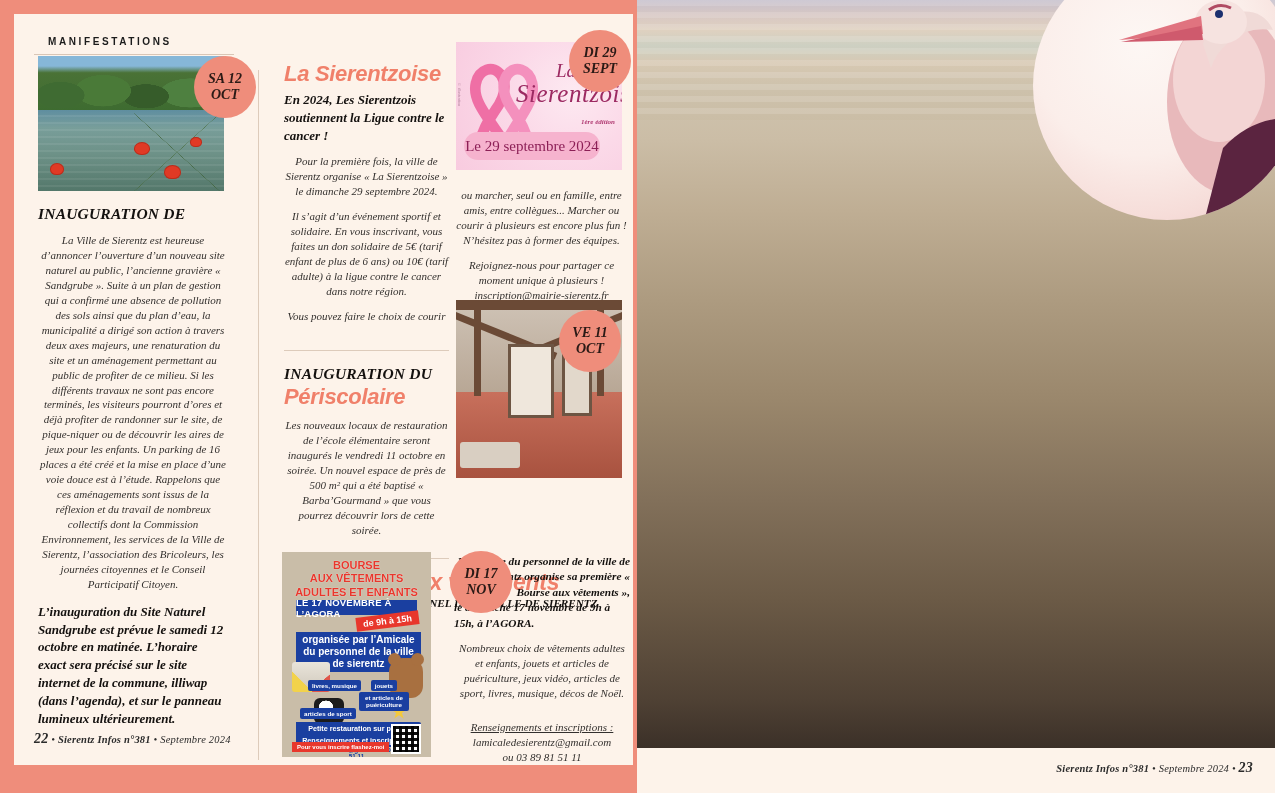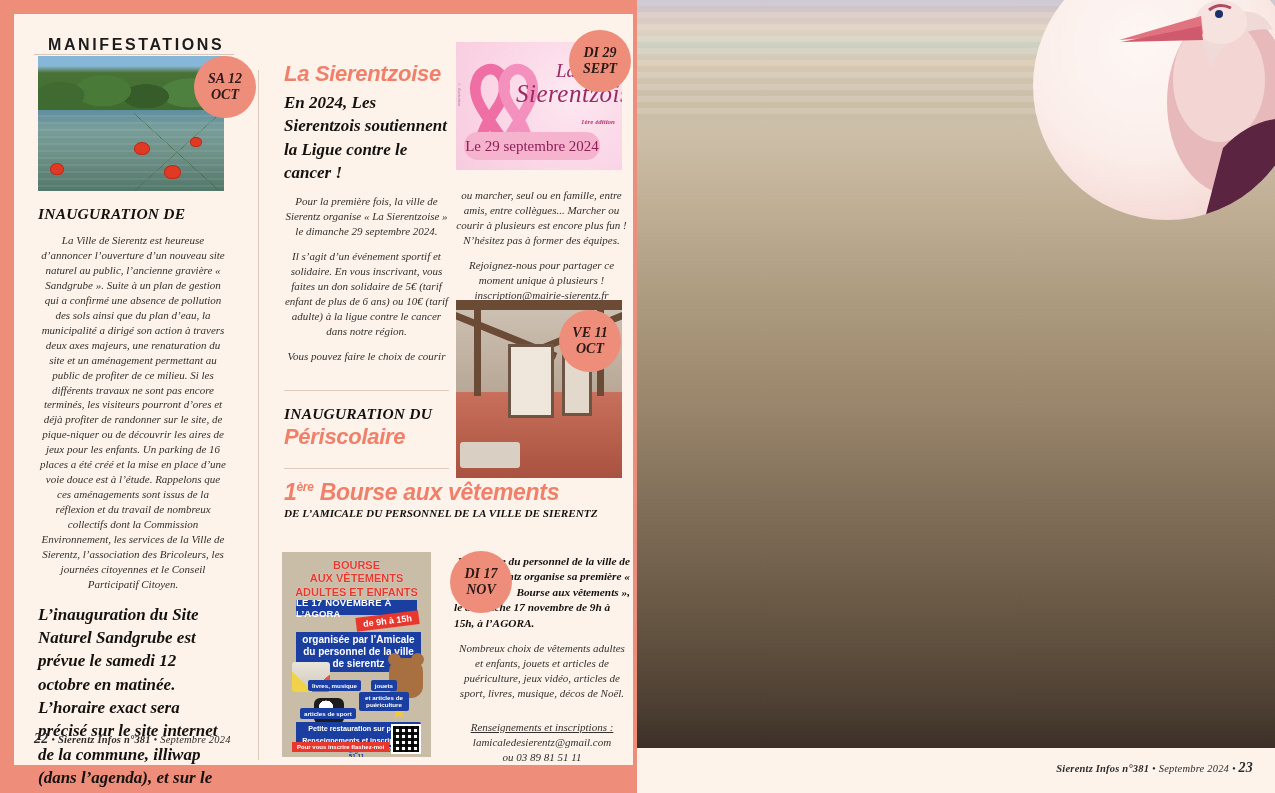--- a/index.html
+++ b/index.html
@@ -29,21 +29,21 @@
     font-family:"Liberation Serif", serif;
     font-size:10.5px; font-style:italic; color:#2b2b2b;
     letter-spacing:.2px; white-space:nowrap;
   }
   .left-footer .pg { font-size:14px; font-weight:bold; font-style:italic; }
   .left-footer .mag { font-weight:bold; font-style:italic; }
 
   .section-kicker {
     position:absolute; left:34px; top:22px;
     font-family:"Liberation Sans", sans-serif;
-    font-size:16px; font-weight:bold; letter-spacing:2.6px;
+    font-size:10px; font-weight:bold; letter-spacing:2.6px;
     color:#1c1c1c;
   }
   .kicker-rule {
     position:absolute; left:20px; top:40px; width:200px; height:1px;
     background:#d9c6b6;
   }
 
   
   .col { position:absolute; }
   .col-1 { left:24px; top:42px; width:190px; }
@@ -121,21 +121,21 @@
   h1.title-coral.sm { font-size:22px; }
   .body-it {
     font-family:"Liberation Serif", serif;
     font-style:italic; font-size:11px; line-height:1.36;
     color:#33302e; margin-top:10px;
     text-align:center;
   }
   .body-bold {
     font-family:"Liberation Serif", serif;
     font-style:italic; font-weight:bold;
-    font-size:17px; line-height:1.37; color:#14110f;
+    font-size:13px; line-height:1.37; color:#14110f;
     margin-top:11px;
   }
   .hrule { height:1px; background:#ddcbbb; margin:13px 0 0 0; }
 
   
   .poster-pink {
     position:absolute; left:442px; top:28px;
     width:166px; height:128px;
     background:radial-gradient(circle at 70% 40%, #fde9f1 0%, #fbd9e8 45%, #f8cbdf 100%);
     overflow:hidden;
@@ -330,20 +330,21 @@
       <div class="col col-2">
         <h1 class="title-coral sm">La Sierentzoise</h1>
         <div class="body-bold" style="margin-top:6px">En 2024, Les Sierentzois soutiennent la Ligue contre le cancer !</div>
         <div class="body-it">Pour la première fois, la ville de Sierentz organise « La Sierentzoise » le dimanche 29 septembre 2024.</div>
         <div class="body-it">Il s’agit d’un événement sportif et solidaire. En vous inscrivant, vous faites un don solidaire de 5€ (tarif enfant de plus de 6 ans) ou 10€ (tarif adulte) à la ligue contre le cancer dans notre région.</div>
         <div class="body-it">Vous pouvez faire le choix de courir</div>
 
         <div class="hrule" style="margin-top:26px"></div>
         <h2 class="title-black">INAUGURATION DU</h2>
         <h1 class="title-coral sm">Périscolaire</h1>
+        <div class="body-it">Les nouveaux locaux de restauration de l’école élémentaire seront inaugurés le vendredi 11 octobre en soirée. Un nouvel espace de près de 500 m² qui a été baptisé « Barba’Gourmand » que vous pourrez découvrir lors de cette soirée.</div>
 
         <div class="hrule" style="margin-top:20px"></div>
         <h1 class="title-coral" style="font-size:23px;margin-top:12px;width:330px"><span>1</span><sup style="font-size:12px">ère</sup> <span>Bourse aux vêtements</span></h1>
         <div style="font-family:'Liberation Serif',serif;font-style:italic;font-weight:bold;font-size:11.2px;color:#14110f;margin-top:3px;width:330px">DE L’AMICALE DU PERSONNEL DE LA VILLE DE SIERENTZ</div>
       </div>
 
       <div class="col col-3">
         <div style="height:118px"></div>
         <div class="body-it" style="margin-top:0">ou marcher, seul ou en famille, entre amis, entre collègues... Marcher ou courir à plusieurs est encore plus fun ! N’hésitez pas à former des équipes.</div>
         <div class="body-it">Rejoignez-nous pour partager ce moment unique à plusieurs ! inscription@mairie-sierentz.fr</div>

